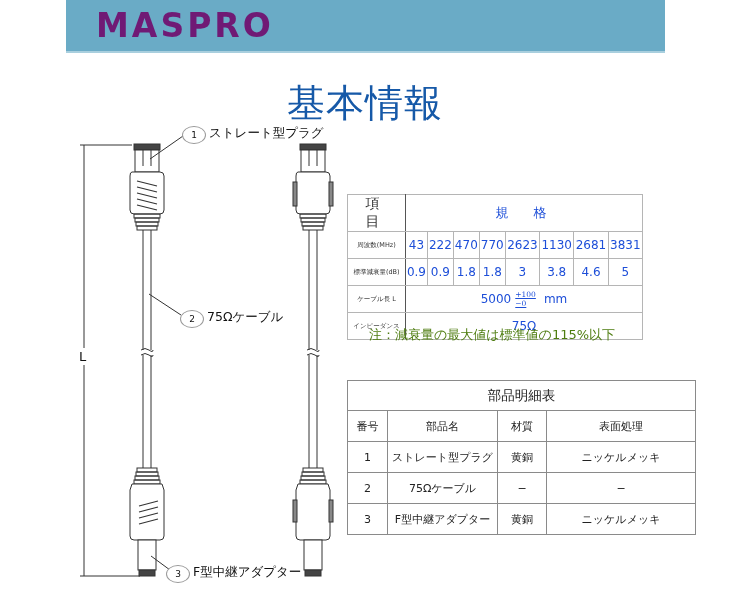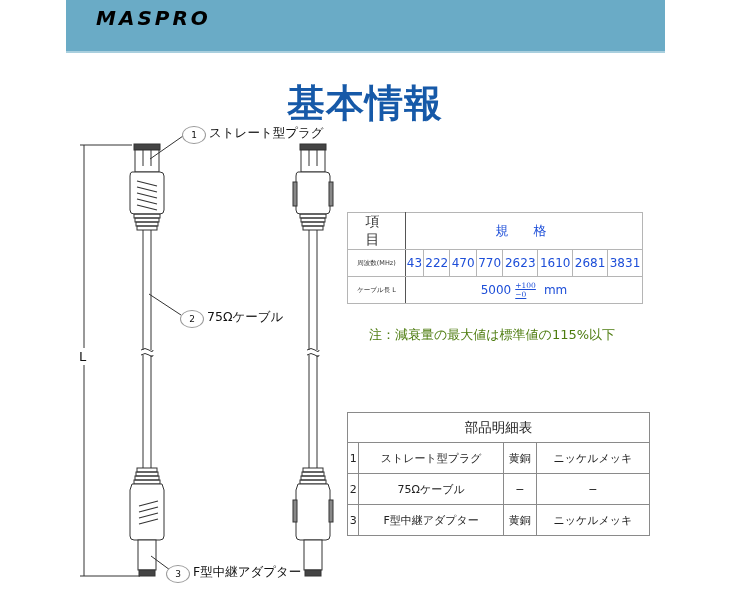--- a/index.html
+++ b/index.html
@@ -10,50 +10,50 @@
     color: #222;
   }
   .header {
     position: absolute; left: 66px; top: 0; width: 599px; height: 51px;
     background: #6aabc6;
     border-bottom: 2px solid #a9cfde;
   }
   .logo {
     position: absolute; left: 30px; top: 6px;
     font-family: "DejaVu Sans", sans-serif;
-    font-weight: bold; font-size: 20px; letter-spacing: 3px;
-    color: #000000; font-style: italic;
+    font-weight: bold; font-size: 33px; letter-spacing: 3px;
+    color: #701a75; 
   }
   .page-title {
     position: absolute; left: 0; top: 78px; width: 730px;
     text-align: center; font-size: 38px; color: #1659a8;
-    font-weight: bold; letter-spacing: 1px;
+    font-weight: normal; letter-spacing: 1px;
   }
   
   .drawing { position: absolute; left: 0; top: 0; width: 345px; height: 600px; }
   .callout-label { position: absolute; font-size: 12.5px; color: #111; white-space: nowrap; }
   .callout-num {
     position: absolute; width: 22px; height: 16px; border: 1px solid #999;
     border-radius: 50%; font-size: 9px; text-align: center; line-height: 16px; color: #111;
     background: #fff;
   }
   .dim-label { position: absolute; font-size: 13px; color: #111; }
 
   
   table { border-collapse: collapse; position: absolute; font-family: "DejaVu Sans", sans-serif; }
-  .spec { left: 347px; top: 194px; width: 296px; margin-top: 18px; }
+  .spec { left: 347px; top: 194px; width: 296px; }
   .spec td { border: 1px solid #b5b5b5; text-align: center; color: #1d4ed8; padding: 0; }
   .spec .hdr td { height: 27px; font-size: 13px; }
   .spec .row td { height: 26px; font-size: 12px; }
   .spec .lbl { font-size: 6.5px !important; width: 57px; border-right: 1.5px solid #555 !important; color: #333; }
   .spec .hdr .lbl { font-size: 14px !important; letter-spacing: 8px; }
   .tol { display: inline-block; vertical-align: middle; font-size: 7.5px; line-height: 9px; text-align: left; margin: 0 8px 0 4px; font-family: "DejaVu Serif", serif; text-decoration: underline; }
   .note { position: absolute; left: 349px; top: 326px; font-size: 13px; color: #4d7c0f; margin-left: 20px; }
 
-  .parts { left: 347px; top: 380px; width: 303px; margin-top: 32px; }
+  .parts { left: 347px; top: 380px; width: 349px; }
   .parts td { border: 1px solid #8a8a8a; text-align: center; font-size: 11px; color: #222; height: 30px; padding: 0; }
   .parts .title td { font-size: 13.5px; height: 29px; }
 </style>
 </head>
 <body>
 
 <div class="header">
   <div class="logo">MASPRO</div>
 </div>
 
@@ -149,41 +149,62 @@
     <td class="lbl">項　目</td>
     <td colspan="8" style="letter-spacing:6px;">規　格</td>
   </tr>
   <tr class="row">
     <td class="lbl">周波数(MHz)</td>
     <td>43</td>
     <td>222</td>
     <td>470</td>
     <td>770</td>
     <td>2623</td>
-    <td>1610</td>
+    <td>1130</td>
     <td>2681</td>
     <td>3831</td>
+  </tr>
+  <tr class="row">
+    <td class="lbl">標準減衰量(dB)</td>
+    <td>0.9</td>
+    <td>0.9</td>
+    <td>1.8</td>
+    <td>1.8</td>
+    <td>3</td>
+    <td>3.8</td>
+    <td>4.6</td>
+    <td>5</td>
   </tr>
   <tr class="row">
     <td class="lbl">ケーブル長 L</td>
     <td colspan="8">
       <span>5000</span><span class="tol"><span>+100</span><br><span>−0</span></span><span>mm</span>
     </td>
   </tr>
+  <tr class="row">
+    <td class="lbl">インピーダンス</td>
+    <td colspan="8">75Ω</td>
+  </tr>
 </tbody>
   </table>
 
 <div class="note">注：減衰量の最大値は標準値の115%以下</div>
 
 <table class="parts">
   <tbody>
       <tr class="title">
     <td colspan="4">部品明細表</td>
   </tr>
   <tr>
+    <td style="width:39px;">番号</td>
+    <td style="width:109px;">部品名</td>
+    <td style="width:48px;">材質</td>
+    <td>表面処理</td>
+  </tr>
+  <tr>
     <td>1</td>
     <td>ストレート型プラグ</td>
     <td>黄銅</td>
     <td>ニッケルメッキ</td>
   </tr>
   <tr>
     <td>2</td>
     <td>75Ωケーブル</td>
     <td>−</td>
     <td>−</td>

